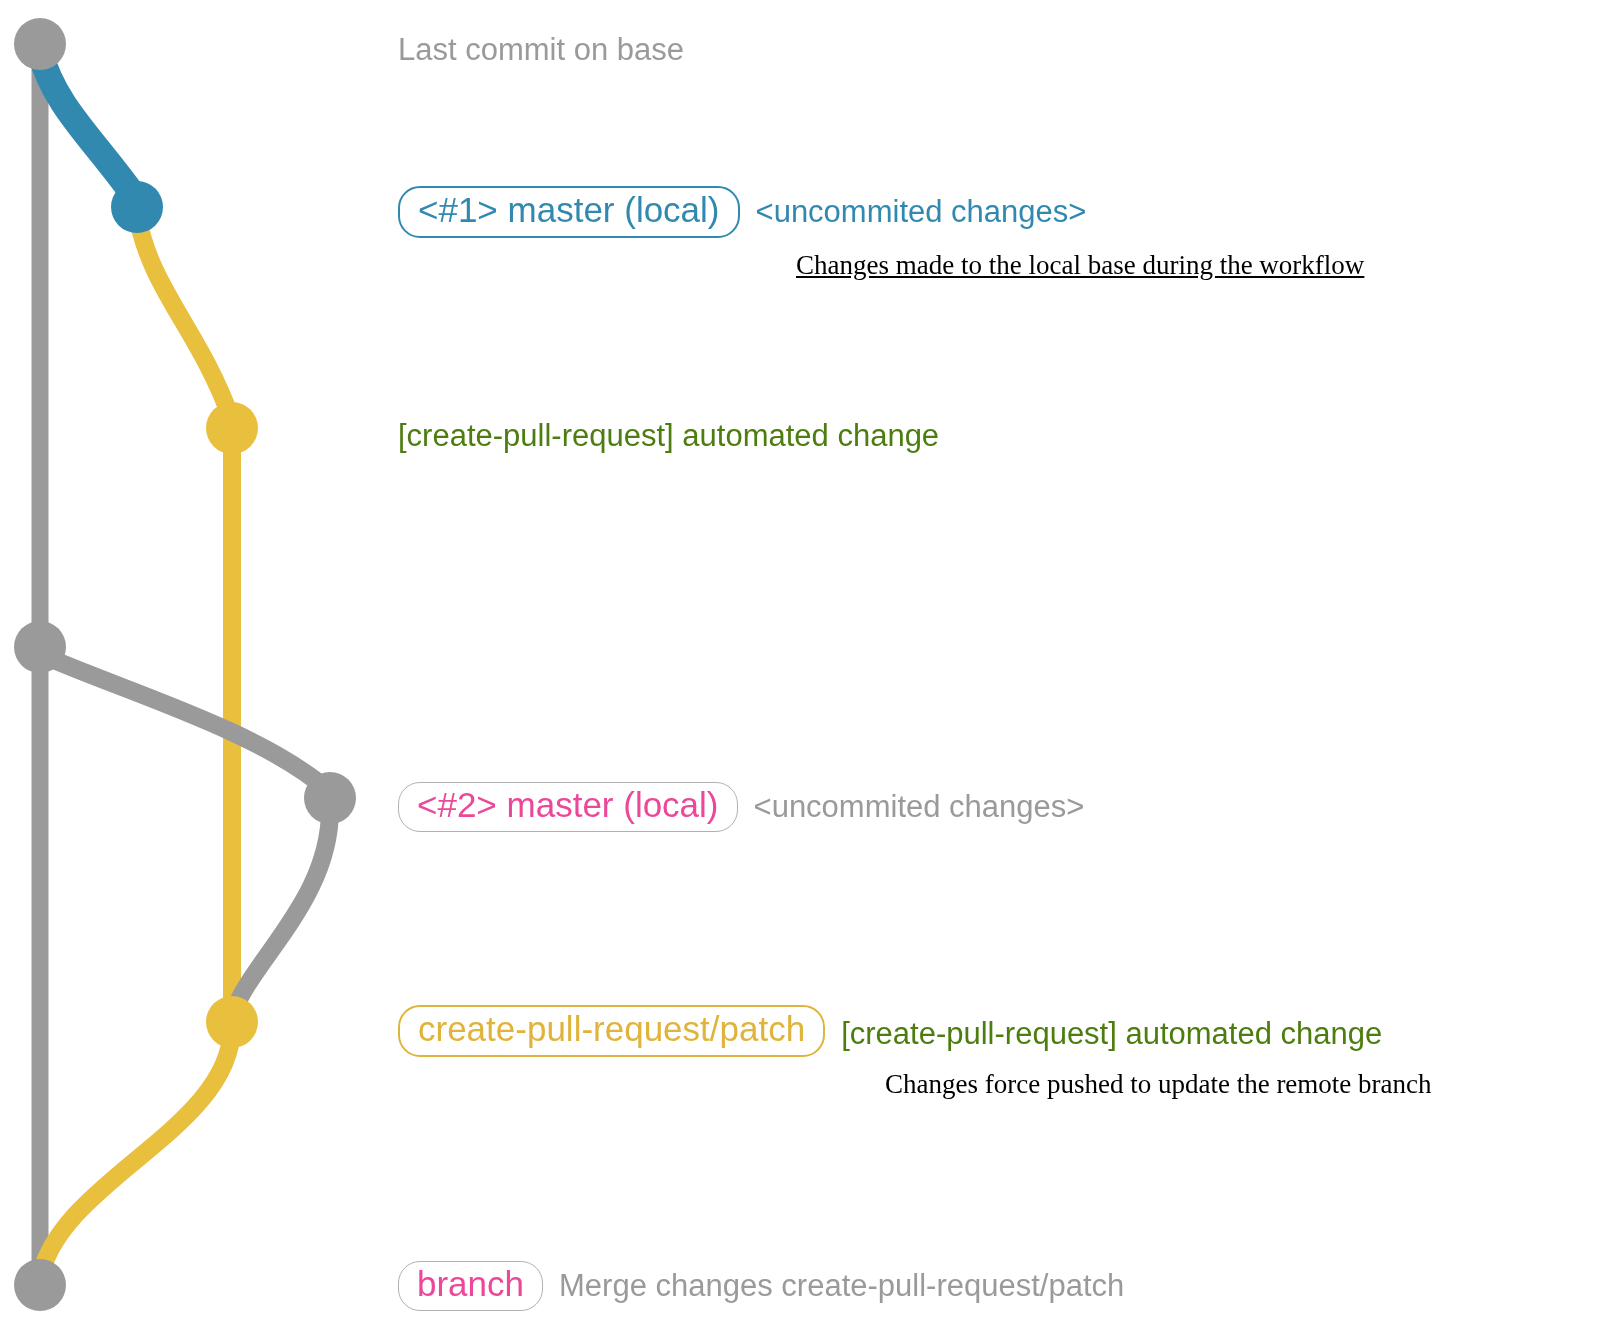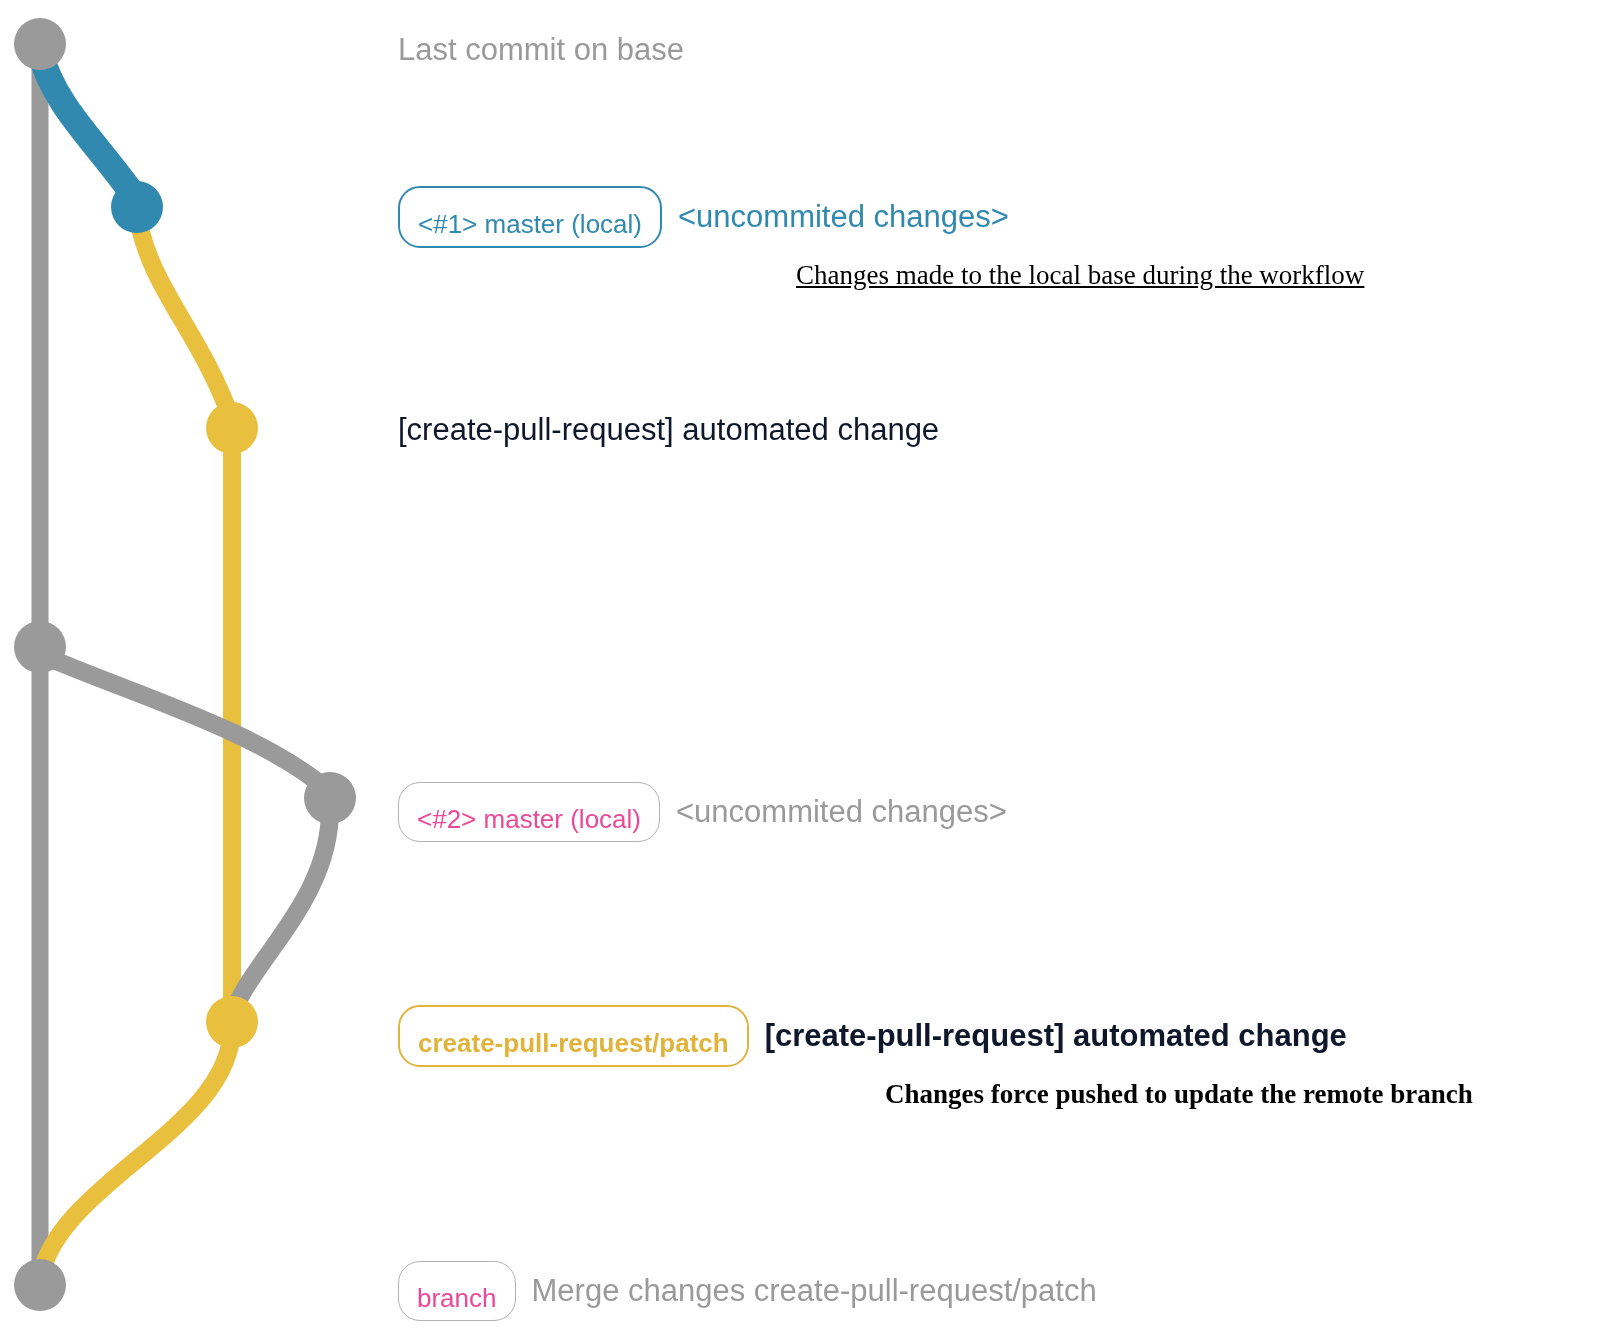--- a/index.html
+++ b/index.html
@@ -33,41 +33,41 @@
   .line-main {
     display: flex;
     align-items: center;
     gap: 16px;
     white-space: nowrap;
   }
   .chip {
     display: inline-block;
     border: 2px solid #9a9a9a;
     border-radius: 22px;
-    padding: 23px 18px 9px 18px;
-    font-size: 26px;
+    padding: 4px 18px 9px 18px;
+    font-size: 35px;
     line-height: 1;
     color: #9a9a9a;
     background: #ffffff;
     white-space: nowrap;
     font-family: "Liberation Sans", sans-serif;
   }
   .chip.blue  { border-color: #3189b0; color: #3189b0; }
   .chip.yellow{ border-color: #e0b43a; color: #e0b43a; }
   .chip.gray  { border-color: #b2b2b2; color: #ec4899; }
   .chip.thin  { border-width: 1.5px; }
   .headline {
     font-size: 31px;
     line-height: 1.1;
     white-space: nowrap;
     font-family: "Liberation Sans", sans-serif;
   }
   .headline.gray   { color: #9a9a9a; }
   .headline.blue   { color: #3189b0; }
-  .headline.yellow { color: #0f172a; }
+  .headline.yellow { color: #4d7c0f; margin-top: 6px; }
   .subtext {
     font-family: "Liberation Serif", serif;
     font-size: 27px;
     line-height: 1.15;
     color: #000000;
     white-space: nowrap;
     margin-top: 12px;
   }
   .sub-indent-1 { margin-left: 398px; text-decoration: underline; }
   .sub-indent-2 { margin-left: 398px; }
@@ -124,21 +124,21 @@
   </div>
 
 
   <div class="row-stack" style="left:398px; top:782px;">
     <div class="line-main">
       <span class="chip gray thin">&lt;#2&gt; master (local)</span>
       <span class="headline gray">&lt;uncommited changes&gt;</span>
     </div>
   </div>
 
-  <div class="row-stack" style="left:398px; top:1005px;font-weight:bold;">
+  <div class="row-stack" style="left:398px; top:1005px;">
     <div class="line-main">
       <span class="chip yellow">create-pull-request/patch</span>
       <span class="headline yellow">[create-pull-request] automated change</span>
     </div>
     <div class="subtext sub-indent-4">Changes force pushed to update the remote branch</div>
   </div>
 
   <div class="row-stack" style="left:398px; top:1261px;">
     <div class="line-main">
       <span class="chip gray thin">branch</span>

